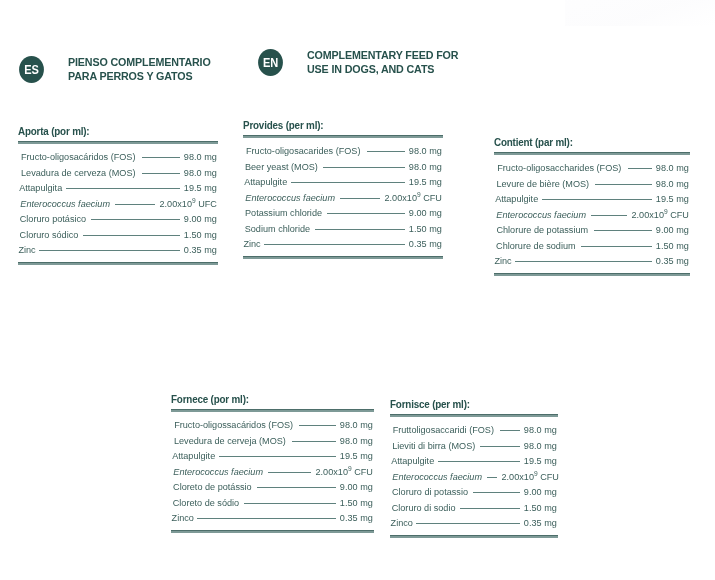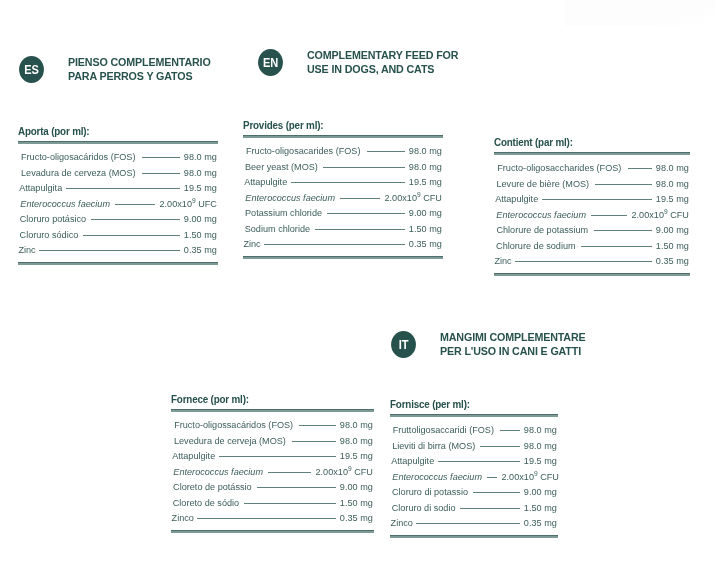--- a/index.html
+++ b/index.html
@@ -328,26 +328,20 @@
         </div>
         <div class="row">
           <span class="row-name">Zinco</span>
           <span class="leader"></span>
           <span class="row-value">0.35 mg</span>
         </div>
       </div>
     <div class="rule rule-bottom"></div>
   </div>
 
-  <div class="panel" style="left:390px; top:330px; width:226px;">
-    <div class="panel-head">
-      <div class="lang-badge">IT</div>
-      <div class="panel-title">MANGIMI COMPLEMENTARE PER L'USO IN CANI E GATTI</div>
-    </div>
-  </div>
   <div class="table-block" style="left:390px; top:398px; width:168px;">
     <div class="table-heading">Fornisce (per ml):</div>
     <div class="rule rule-top"></div>
     <div class="rows">
         <div class="row">
           <span class="row-name">Fruttoligosaccaridi (FOS)</span>
           <span class="leader"></span>
           <span class="row-value">98.0 mg</span>
         </div>
         <div class="row">

